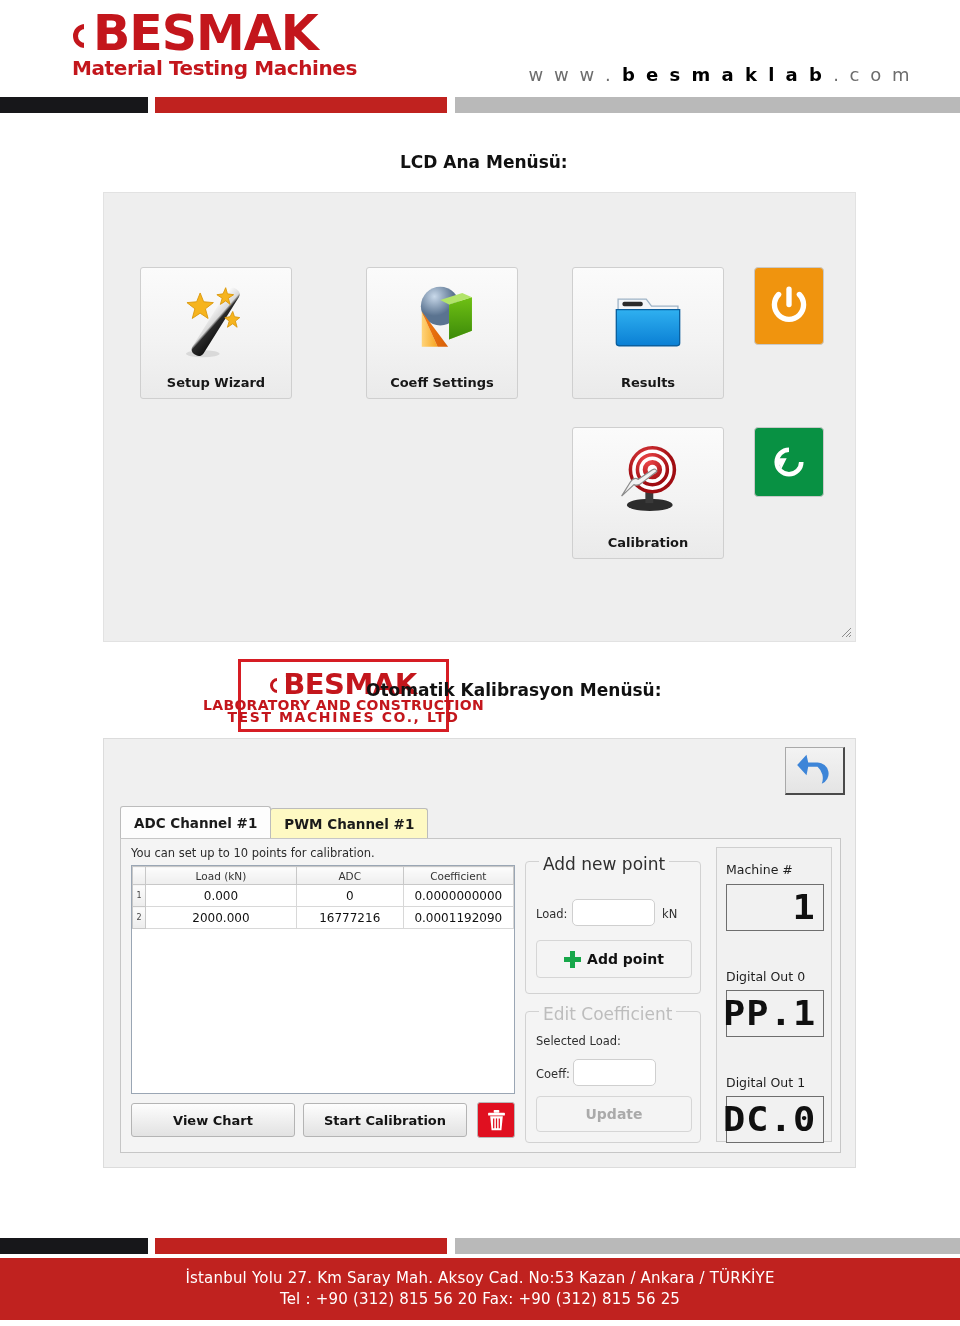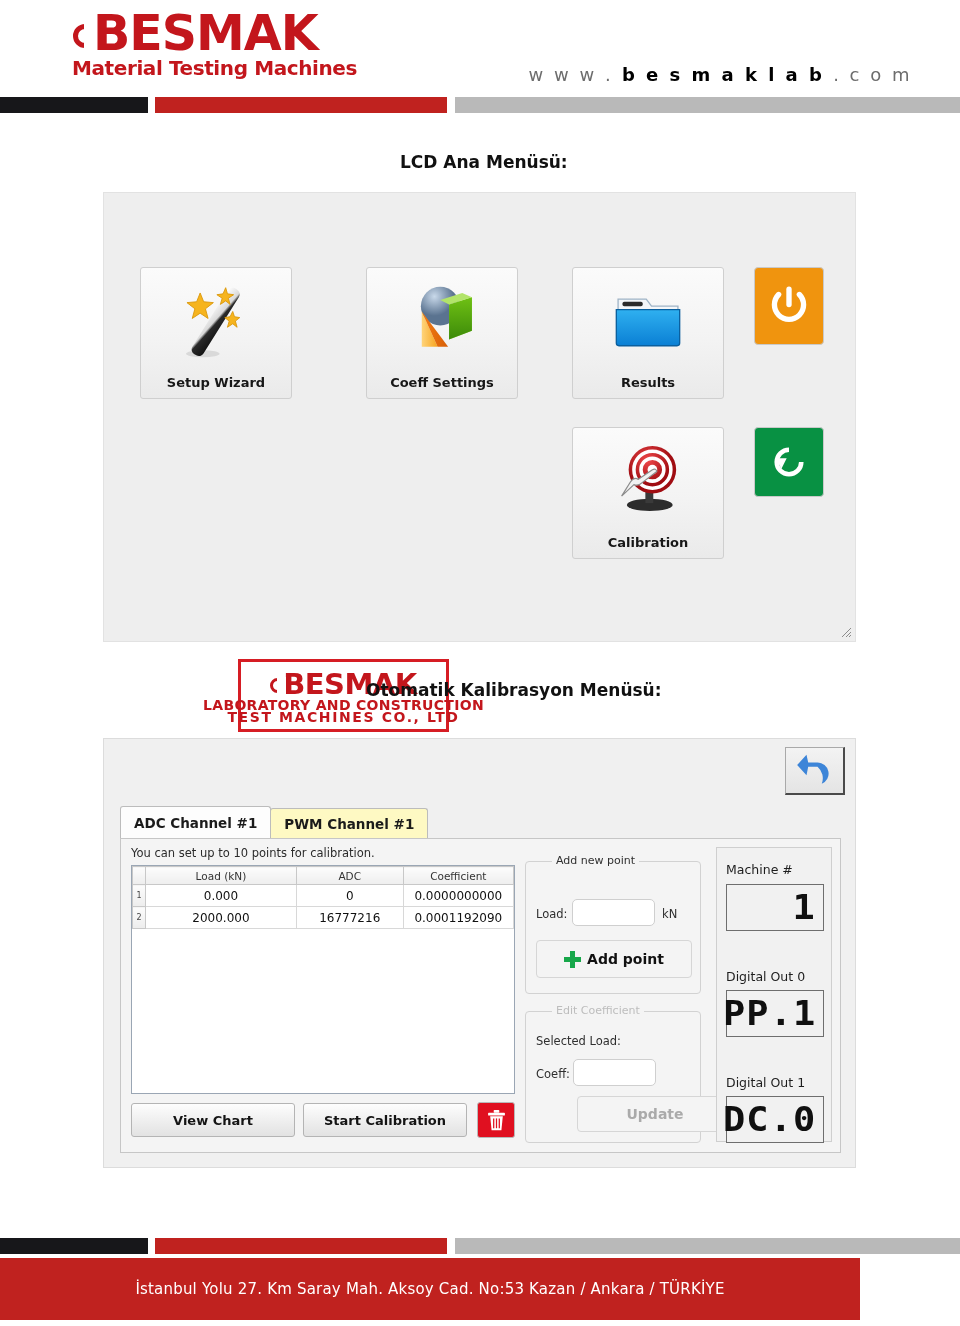--- a/index.html
+++ b/index.html
@@ -156,43 +156,43 @@
     border:1px solid #b9b9b9;border-radius:3px;box-sizing:border-box;
     display:flex;align-items:center;justify-content:center;
   }
 
   
   .gbox{
     position:absolute;border:1px solid #d2d2d2;border-radius:4px;box-sizing:border-box;
     background:#f4f4f4;
   }
   .gbox-title{
-    position:absolute;left:26px;top:-8px;background:#f4f4f4;padding:0 4px;
-    font-family:"DejaVu Sans",sans-serif;font-size:11px;color:#2f2f2f;white-space:nowrap;
+    position:absolute;left:13px;top:-8px;background:#f4f4f4;padding:0 4px;
+    font-family:"DejaVu Sans",sans-serif;font-size:17px;color:#2f2f2f;white-space:nowrap;
   }
   .gbox-title.disabled{color:#bdbdbd;}
   .fld-label{
     position:absolute;font-family:"DejaVu Sans",sans-serif;font-size:11.5px;color:#2f2f2f;
     white-space:nowrap;
   }
   .txtinput{
     position:absolute;background:#fff;border:1px solid #cfcfcf;border-radius:5px;
     box-sizing:border-box;font-family:"DejaVu Sans",sans-serif;font-size:12px;color:#111;
     padding:0 5px;outline:none;
   }
   .unit{
     position:absolute;font-family:"DejaVu Sans",sans-serif;font-size:11.5px;color:#2f2f2f;
   }
   .grp-btn{
     position:absolute;background:#f4f4f4;border:1px solid #d6d6d6;border-radius:4px;
     box-sizing:border-box;display:flex;align-items:center;justify-content:center;
     font-family:"DejaVu Sans",sans-serif;font-weight:bold;font-size:14px;color:#111;
     white-space:nowrap;gap:6px;
   }
-  .grp-btn.disabled{color:#aaaaaa;margin-left:41px;}
+  .grp-btn.disabled{color:#aaaaaa;}
   .plus-ic{display:inline-block;width:17px;height:17px;position:relative;}
   .plus-ic::before{content:"";position:absolute;left:0;top:6px;width:17px;height:5px;background:#17a74a;}
   .plus-ic::after{content:"";position:absolute;left:6px;top:0;width:5px;height:17px;background:#17a74a;}
 
   
   .mach-panel{
     position:absolute;left:595px;top:8px;width:116px;height:295px;
     background:#f1f1f1;border:1px solid #cfcfcf;box-sizing:border-box;
   }
   .mach-label{
@@ -205,21 +205,21 @@
     display:flex;align-items:center;justify-content:flex-end;padding-right:7px;
   }
   .lcd-text{
     font-family:"DejaVu Sans Mono","Liberation Mono",monospace;font-weight:bold;
     font-size:33px;color:#101010;letter-spacing:1px;line-height:34px;
     transform:scaleX(1.12);transform-origin:right center;
   }
 
   
   .footer-red{
-    position:absolute;left:0;top:1258px;width:860px;height:62px;background:#c0221f;
+    position:absolute;left:0;top:1258px;width:960px;height:62px;background:#c0221f;
     display:flex;flex-direction:column;align-items:center;justify-content:center;
   }
   .footer-line{
     font-family:"DejaVu Sans",sans-serif;font-size:15px;color:#ffffff;
     letter-spacing:0.2px;white-space:nowrap;line-height:21px;
   }
 </style>
 </head>
 <body>
 
@@ -466,13 +466,14 @@
   </div>
 </div>
 
 <div class="bar-row" style="top:1238px;">
   <div class="bar-black"></div>
   <div class="bar-red"></div>
   <div class="bar-gray"></div>
 </div>
 <div class="footer-red">
   <div class="footer-line">İstanbul Yolu 27. Km Saray Mah. Aksoy Cad. No:53 Kazan / Ankara / TÜRKİYE</div>
+  <div class="footer-line">Tel :  +90 (312) 815 56 20  Fax:  +90 (312) 815 56 25</div>
 </div>
 
 </body></html>

